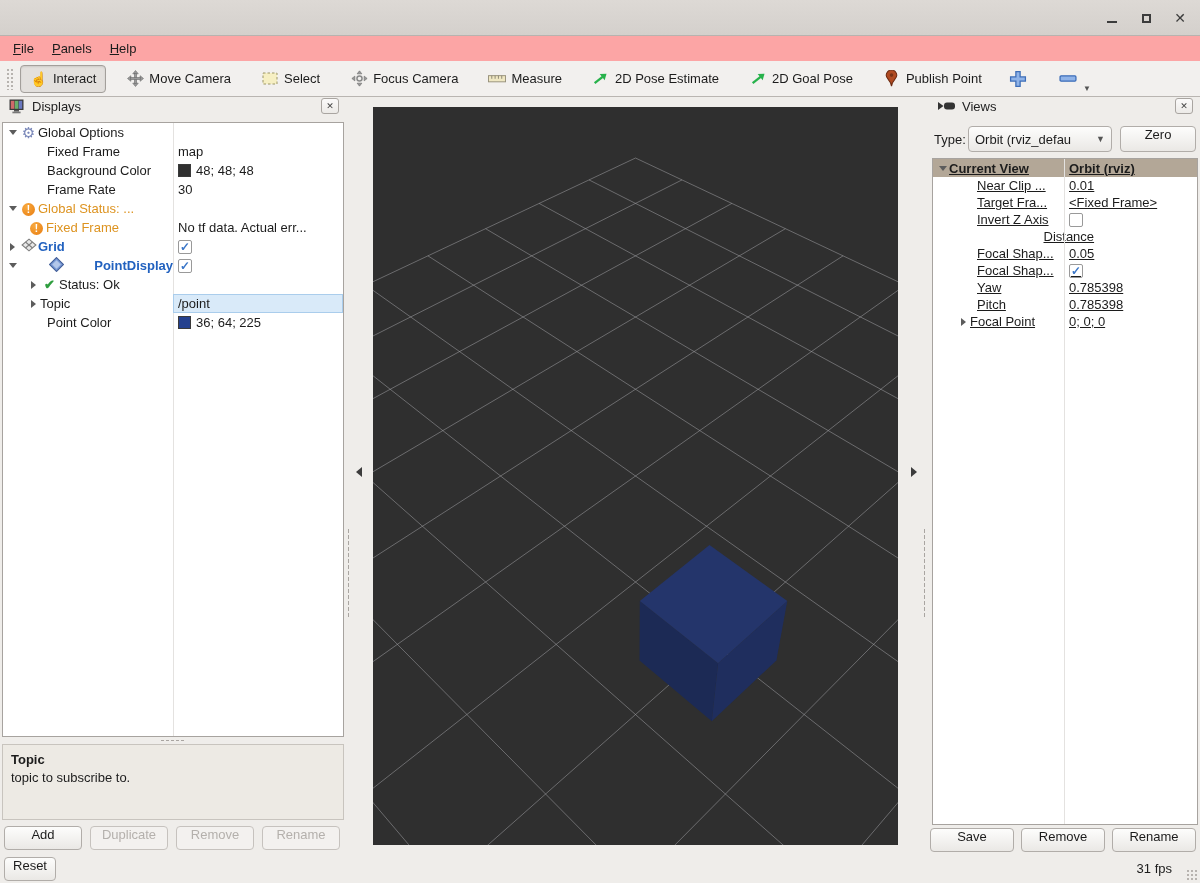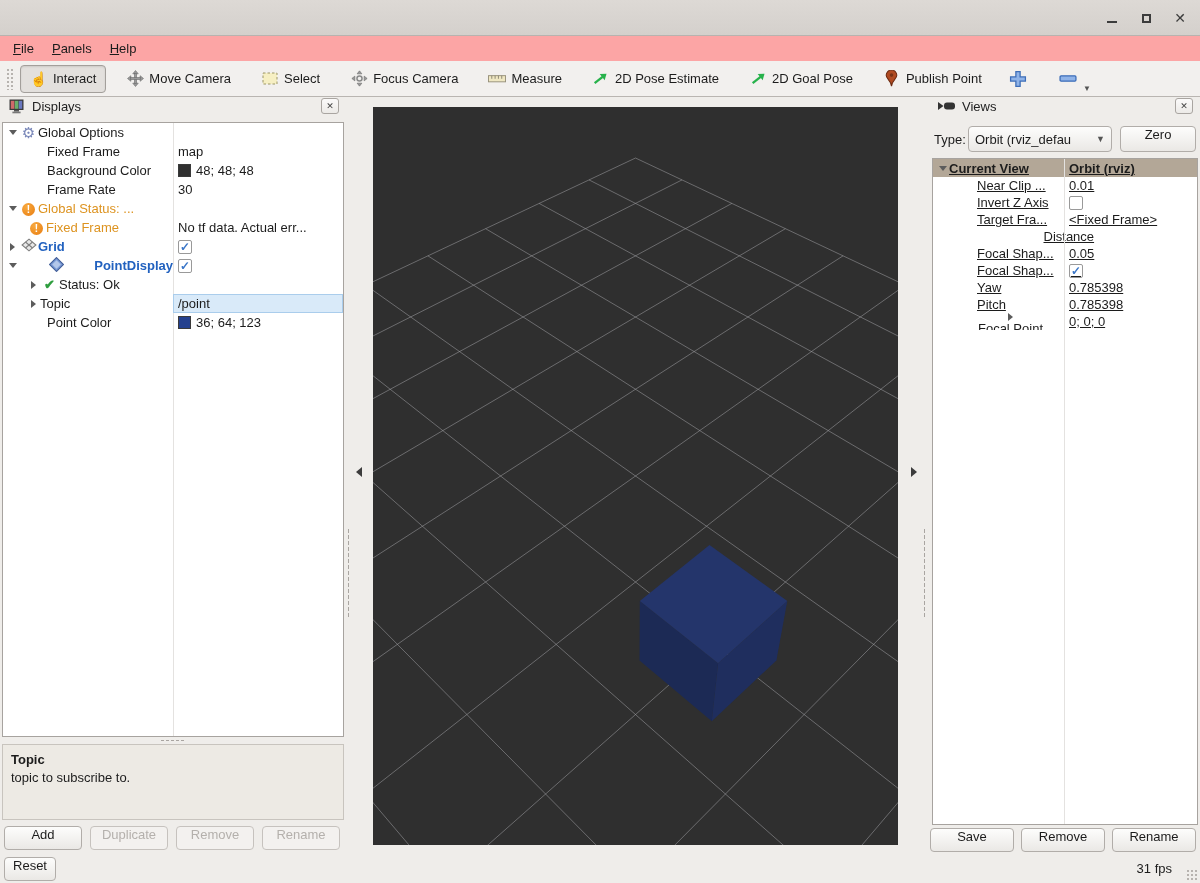--- a/index.html
+++ b/index.html
@@ -354,21 +354,21 @@
         <div class="tvalue sel">
           <span>/point</span>
         </div>
       </div>
       <div class="trow" style="height: 19px;">
         <div class="tlabel lv2" style="width: 170px;">
           <span>Point Color</span>
         </div>
         <div class="tvalue">
           <span class="swatch" style="background: rgb(36, 64, 142);"></span>
-          <span>36; 64; 123</span>
+          <span>36; 64; 225</span>
         </div>
       </div>
     </div>
   <div class="hsplit-dots" style="top:739px;"></div>
   <div class="descbox" style="left:2px; top:744px; width:342px; height:76px;">
     <div class="dtitle">Topic</div>
     <div>topic to subscribe to.</div>
   </div>
   <div id="displays-buttons">
       <div class="btn" style="left: 4px; top: 826px; width: 78px;">
@@ -460,32 +460,32 @@
       <div class="trow" style="height: 17px;">
         <div class="tlabel lv2" style="width: 131px;">
           <span>Near Clip ...</span>
         </div>
         <div class="tvalue">
           <span>0.01</span>
         </div>
       </div>
       <div class="trow" style="height: 17px;">
         <div class="tlabel lv2" style="width: 131px;">
+          <span>Target Fra...</span>
+        </div>
+        <div class="tvalue">
+          <span>&lt;Fixed Frame&gt;</span>
+        </div>
+      </div>
+      <div class="trow" style="height: 17px;">
+        <div class="tlabel lv2" style="width: 131px;">
           <span>Invert Z Axis</span>
         </div>
         <div class="tvalue">
           <span class="cbox"></span>
-        </div>
-      </div>
-      <div class="trow" style="height: 17px;">
-        <div class="tlabel lv2" style="width: 131px;">
-          <span>Target Fra...</span>
-        </div>
-        <div class="tvalue">
-          <span>&lt;Fixed Frame&gt;</span>
         </div>
       </div>
       <div class="trow" style="height: 17px; flex-direction: column;">
         <div class="tlabel lv2" style="width: 131px;">
           <span>Distance</span>
         </div>
         <div class="tvalue">
           <span>10</span>
         </div>
       </div>
@@ -517,21 +517,21 @@
       </div>
       <div class="trow" style="height: 17px;">
         <div class="tlabel lv2" style="width: 131px;">
           <span>Pitch</span>
         </div>
         <div class="tvalue">
           <span>0.785398</span>
         </div>
       </div>
       <div class="trow" style="height: 17px;">
-        <div class="tlabel lv1" style="width: 131px; flex-direction: column;">
+        <div class="tlabel lv1" style="width: 131px;">
           <span class="exp closed">
             <i></i>
           </span>
           <span>Focal Point</span>
         </div>
         <div class="tvalue">
           <span>0; 0; 0</span>
         </div>
       </div>
     </div>

